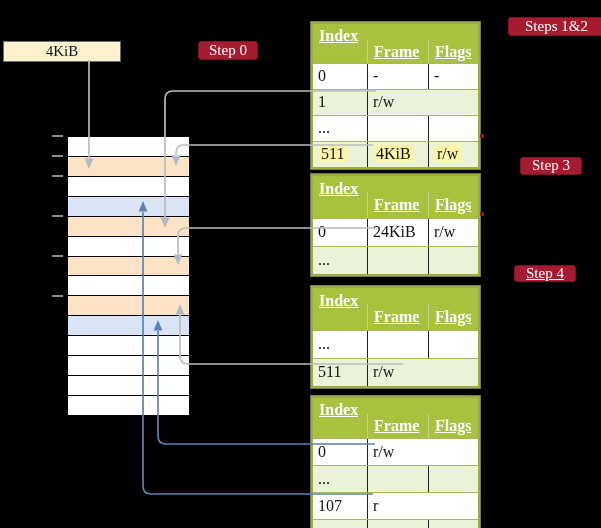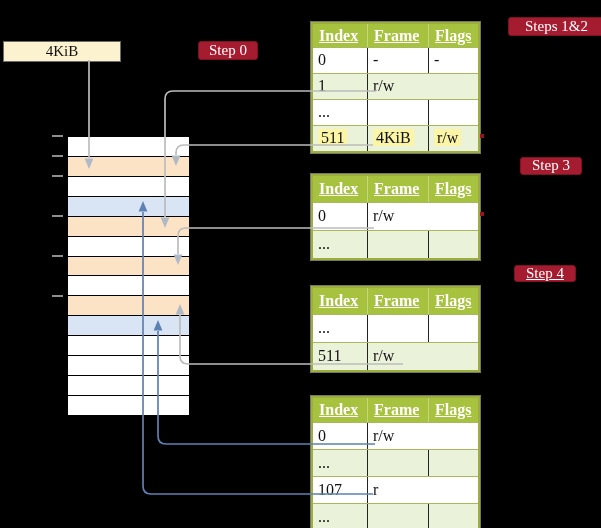--- a/index.html
+++ b/index.html
@@ -28,21 +28,21 @@
   .c-blue{background:#d9e5f4;}
 
   .tick{position:absolute;left:52px;width:11px;height:2px;background:#8d8d8d;}
 
   
   .ptable{position:absolute;left:311px;width:169px;border:2px solid #9ead3f;
           box-shadow:0 0 0 1px rgba(214,220,170,0.55);box-sizing:border-box;background:#fff;}
   .thead,.trow{display:grid;grid-template-columns:54px 61px 50px;}
   .thead{background:#a6c23f;color:#fff;font-weight:bold;font-size:16px;}
   .th{padding-left:6px;overflow:hidden;text-decoration:underline;}
-  .th + .th{border-left:1px solid #c5d584;}
+  .th + .th{border-left:1px solid #c5d584;margin-top:16px;}
   .trow{font-size:16px;color:#111;border-top:1px solid #a8b85c;background:#fff;}
   .trow.alt{background:#ebf2da;}
   .td{padding-left:5px;overflow:hidden;}
   .td + .td{border-left:1px solid #222;}
   .t1{top:22px;}  .t1 .th{height:23px;line-height:23px;} .t1 .td{height:25px;line-height:24px;}
   .t2{top:174px;} .t2 .th{height:26px;line-height:26px;} .t2 .td{height:27px;line-height:26px;}
   .t3{top:286px;} .t3 .th{height:26px;line-height:26px;} .t3 .td{height:27px;line-height:26px;}
   .t4{top:396px;} .t4 .th{height:24px;line-height:24px;} .t4 .td{height:26px;line-height:25px;}
   .hl{background:#fbf5a5;padding:0 3px;}
 
@@ -121,20 +121,21 @@
   </div>
 
   <div class="ptable t2">
     <div class="thead">
       <div class="th">Index</div>
       <div class="th">Frame</div>
       <div class="th">Flags</div>
     </div>
     <div class="trow">
       <div class="td">0</div>
+      <div class="td">24KiB</div>
       <div class="td">r/w</div>
     </div>
     <div class="trow alt">
       <div class="td">...</div>
       <div class="td"></div>
       <div class="td"></div>
     </div>
   </div>
 
   <div class="ptable t3">

